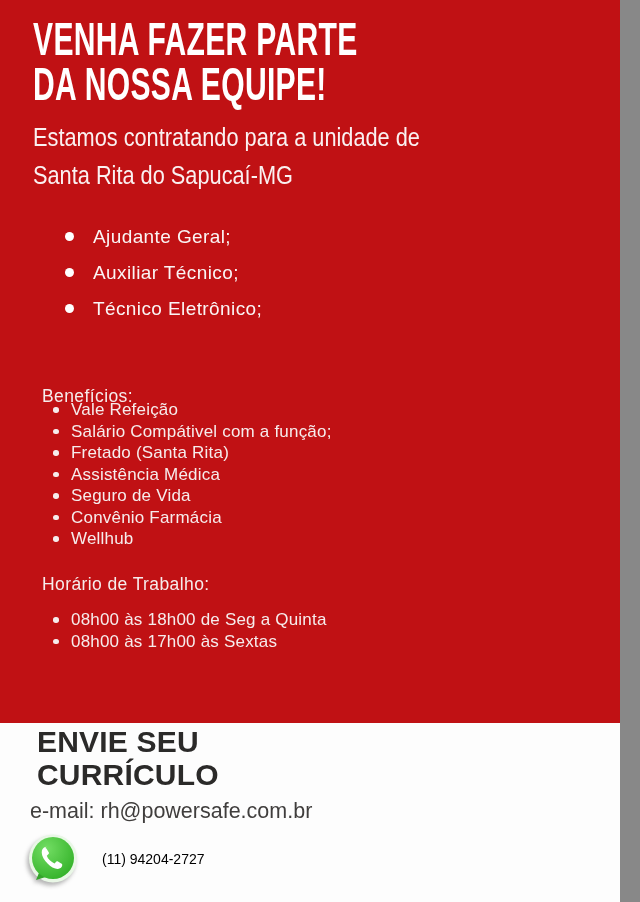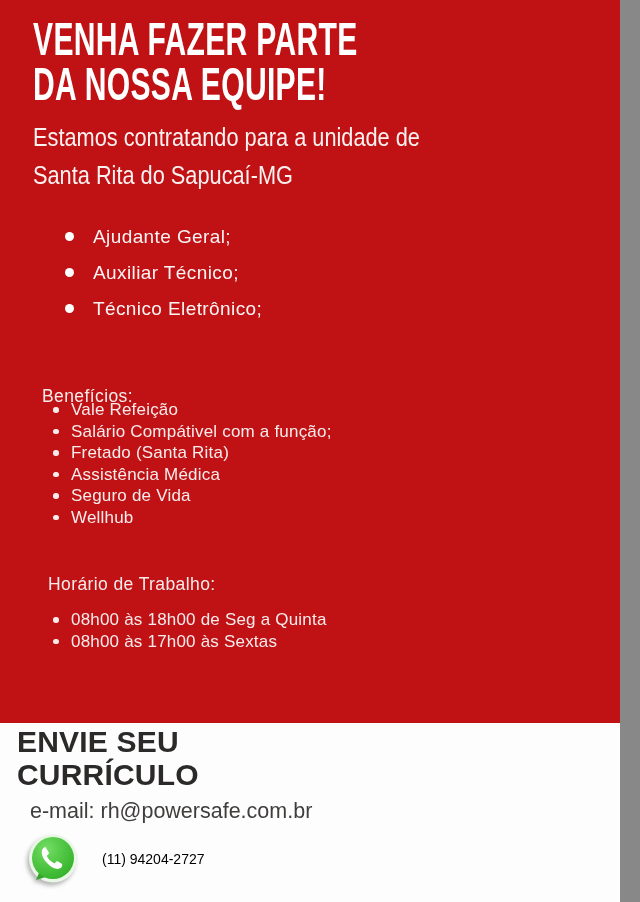--- a/index.html
+++ b/index.html
@@ -27,39 +27,39 @@
   }
   .jobs li{position:relative;padding-left:30px;}
   .jobs li::before{
     content:"";position:absolute;left:2px;top:13px;width:9px;height:9px;
     border-radius:50%;background:#FFFFFF;
   }
   .section-heading{
     position:absolute;left:42px;color:#F6ECEC;font-size:17.5px;letter-spacing:0.4px;
   }
   #benefits-heading{top:362px;margin-top:24px;}
-  #schedule-heading{top:574px;margin-left:6px;}
+  #schedule-heading{top:574px;}
   .small-list{
     position:absolute;left:52px;margin:0;padding:0;list-style:none;
     color:#F6ECEC;font-size:17px;line-height:21.5px;letter-spacing:0.2px;
   }
   #benefits-list{top:399px;}
   #schedule-list{top:609px;}
   .small-list li{position:relative;padding-left:19px;}
   .small-list li::before{
     content:"";position:absolute;left:1px;top:8px;width:5.5px;height:5.5px;
     border-radius:50%;background:#F6ECEC;
   }
 
   
   .footer{
     position:absolute;left:0;top:723px;width:631px;height:179px;background:#FDFDFD;
   }
   .cta{
-    position:absolute;left:17px;top:2px;color:#2B2A29;
+    position:absolute;left:37px;top:2px;color:#2B2A29;
     font-size:30px;line-height:33px;font-weight:700;letter-spacing:0.2px;
   }
   .cta span{display:block;}
   .email{position:absolute;left:30px;top:76px;color:#403E3D;font-size:21.5px;}
   .whatsapp{
     position:absolute;left:28px;top:111px;width:50px;height:50px;
     filter:drop-shadow(-2px 3px 2px rgba(90,90,90,0.45));
   }
   .phone{position:absolute;left:102px;top:128px;color:#000000;font-size:14px;}
 
@@ -94,20 +94,21 @@
     <li>Técnico Eletrônico;</li>
   </ul>
 
   <div class="section-heading" id="benefits-heading">Benefícios:</div>
   <ul class="small-list" id="benefits-list">
     <li>Vale Refeição</li>
     <li>Salário Compátivel com a função;</li>
     <li>Fretado (Santa Rita)</li>
     <li>Assistência Médica</li>
     <li>Seguro de Vida</li>
+    <li>Convênio Farmácia</li>
     <li>Wellhub</li>
   </ul>
 
   <div class="section-heading" id="schedule-heading">Horário de Trabalho:</div>
   <ul class="small-list" id="schedule-list">
     <li>08h00 às 18h00 de Seg a Quinta</li>
     <li>08h00 às 17h00 às Sextas</li>
   </ul>
 
   <div class="footer">

